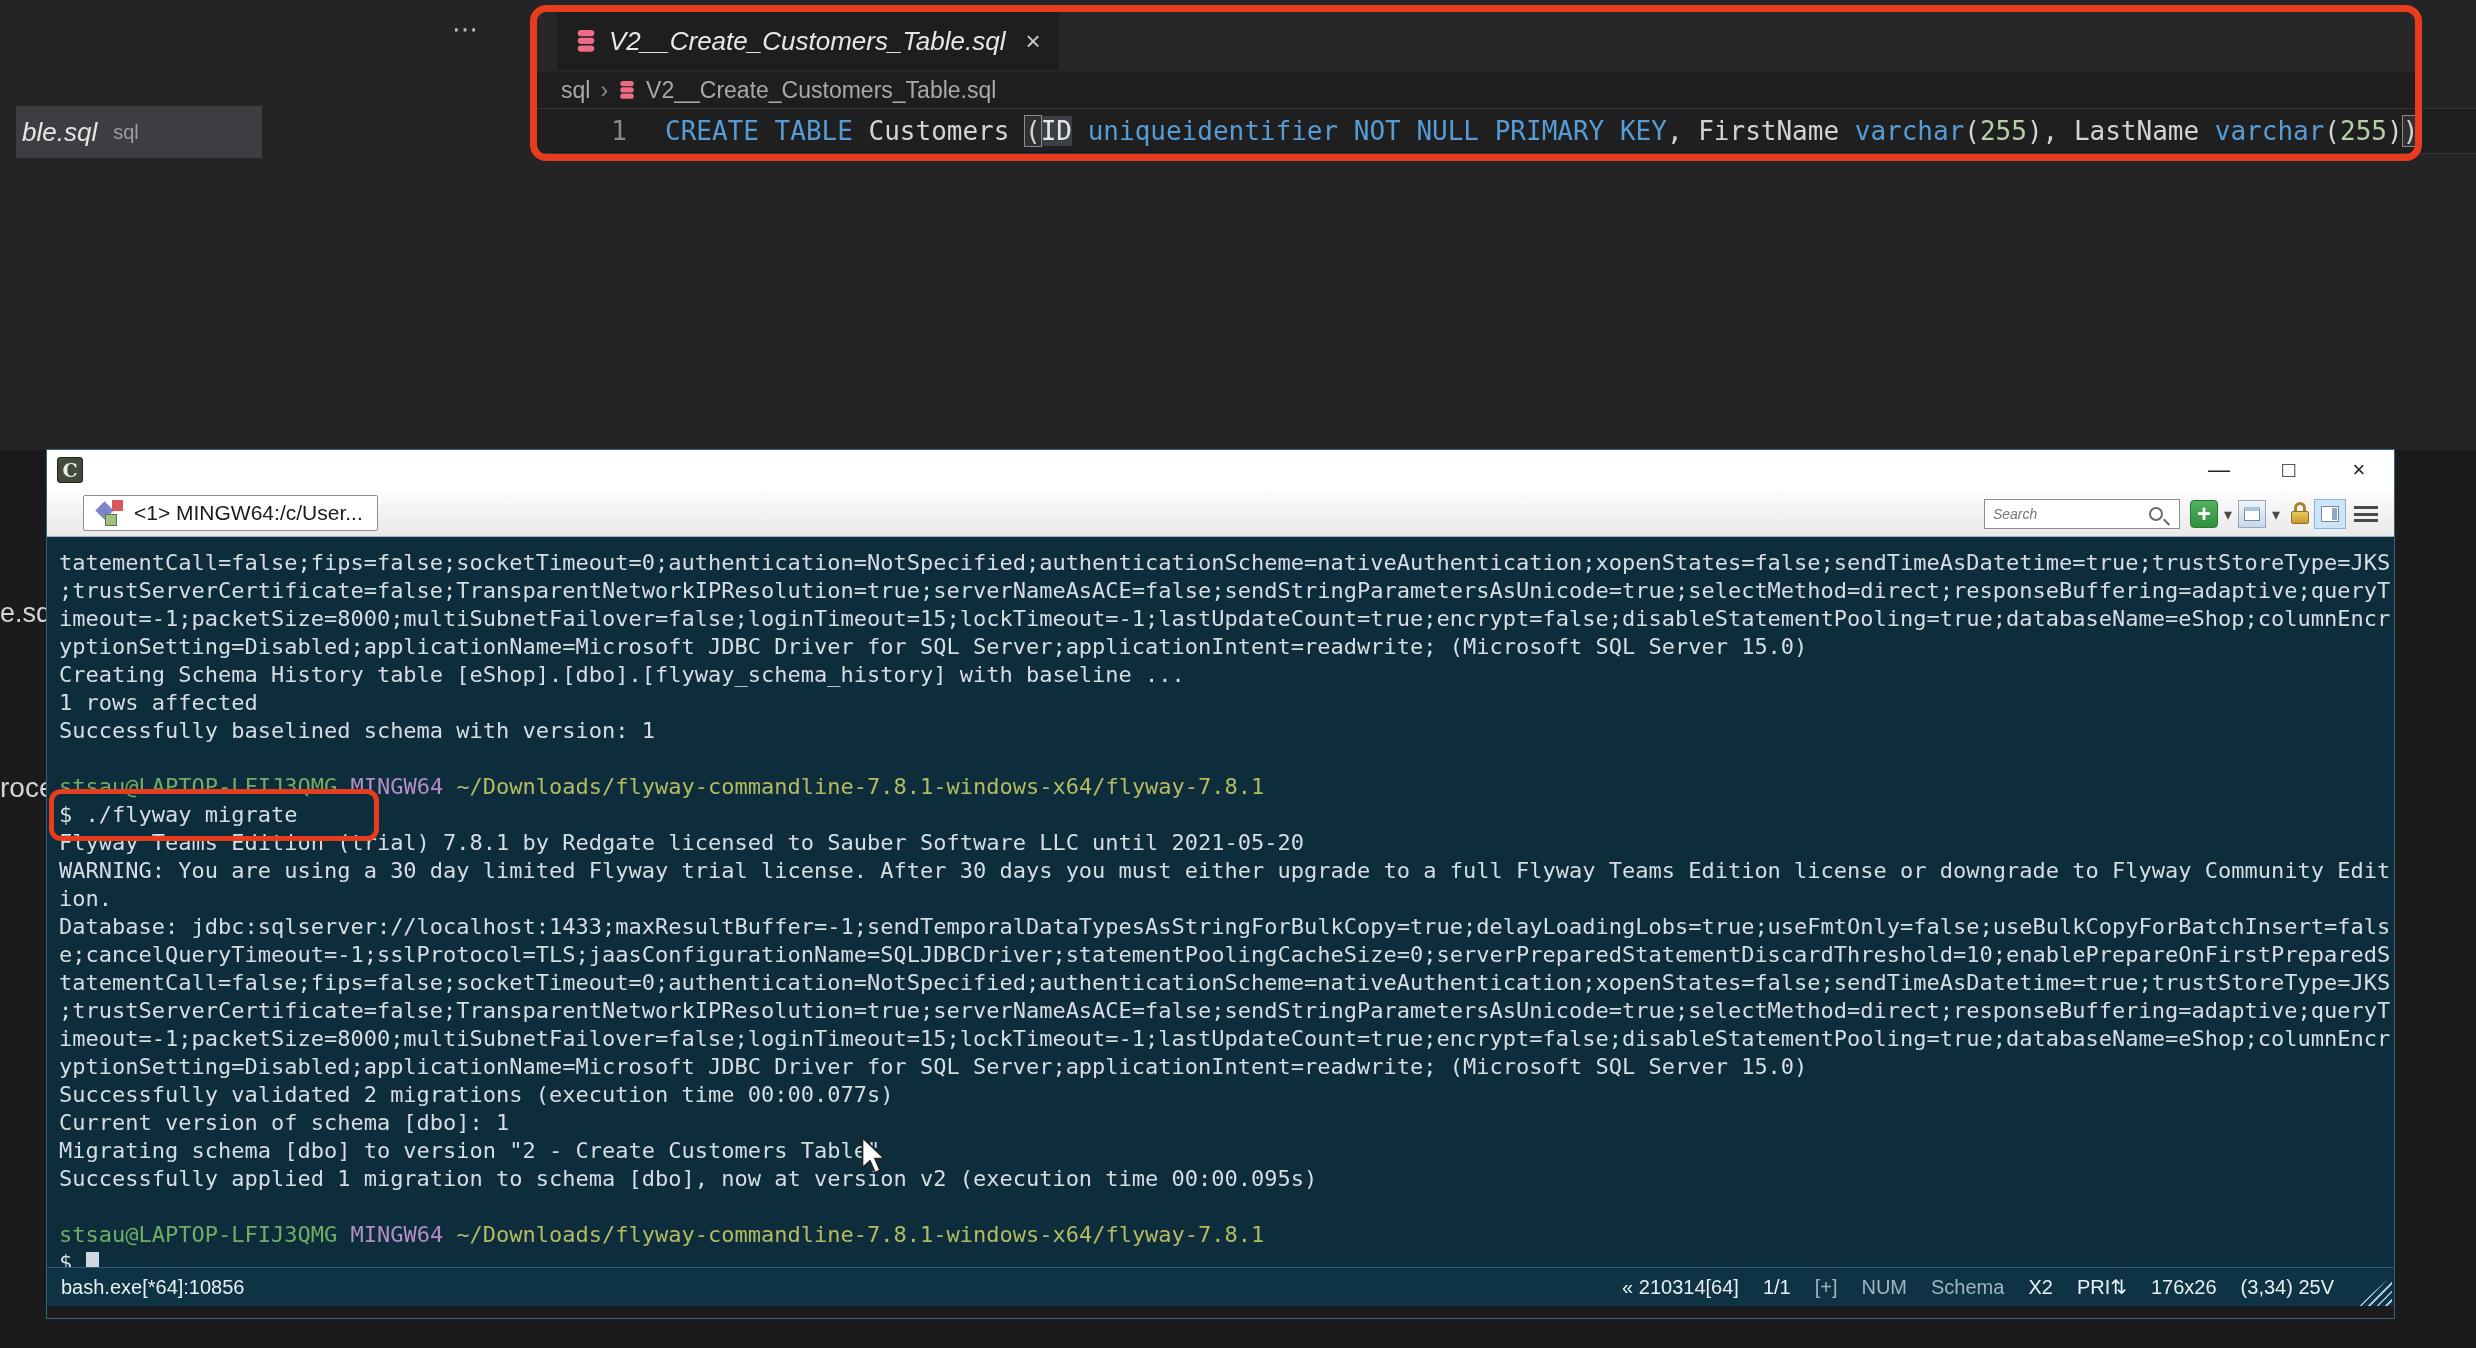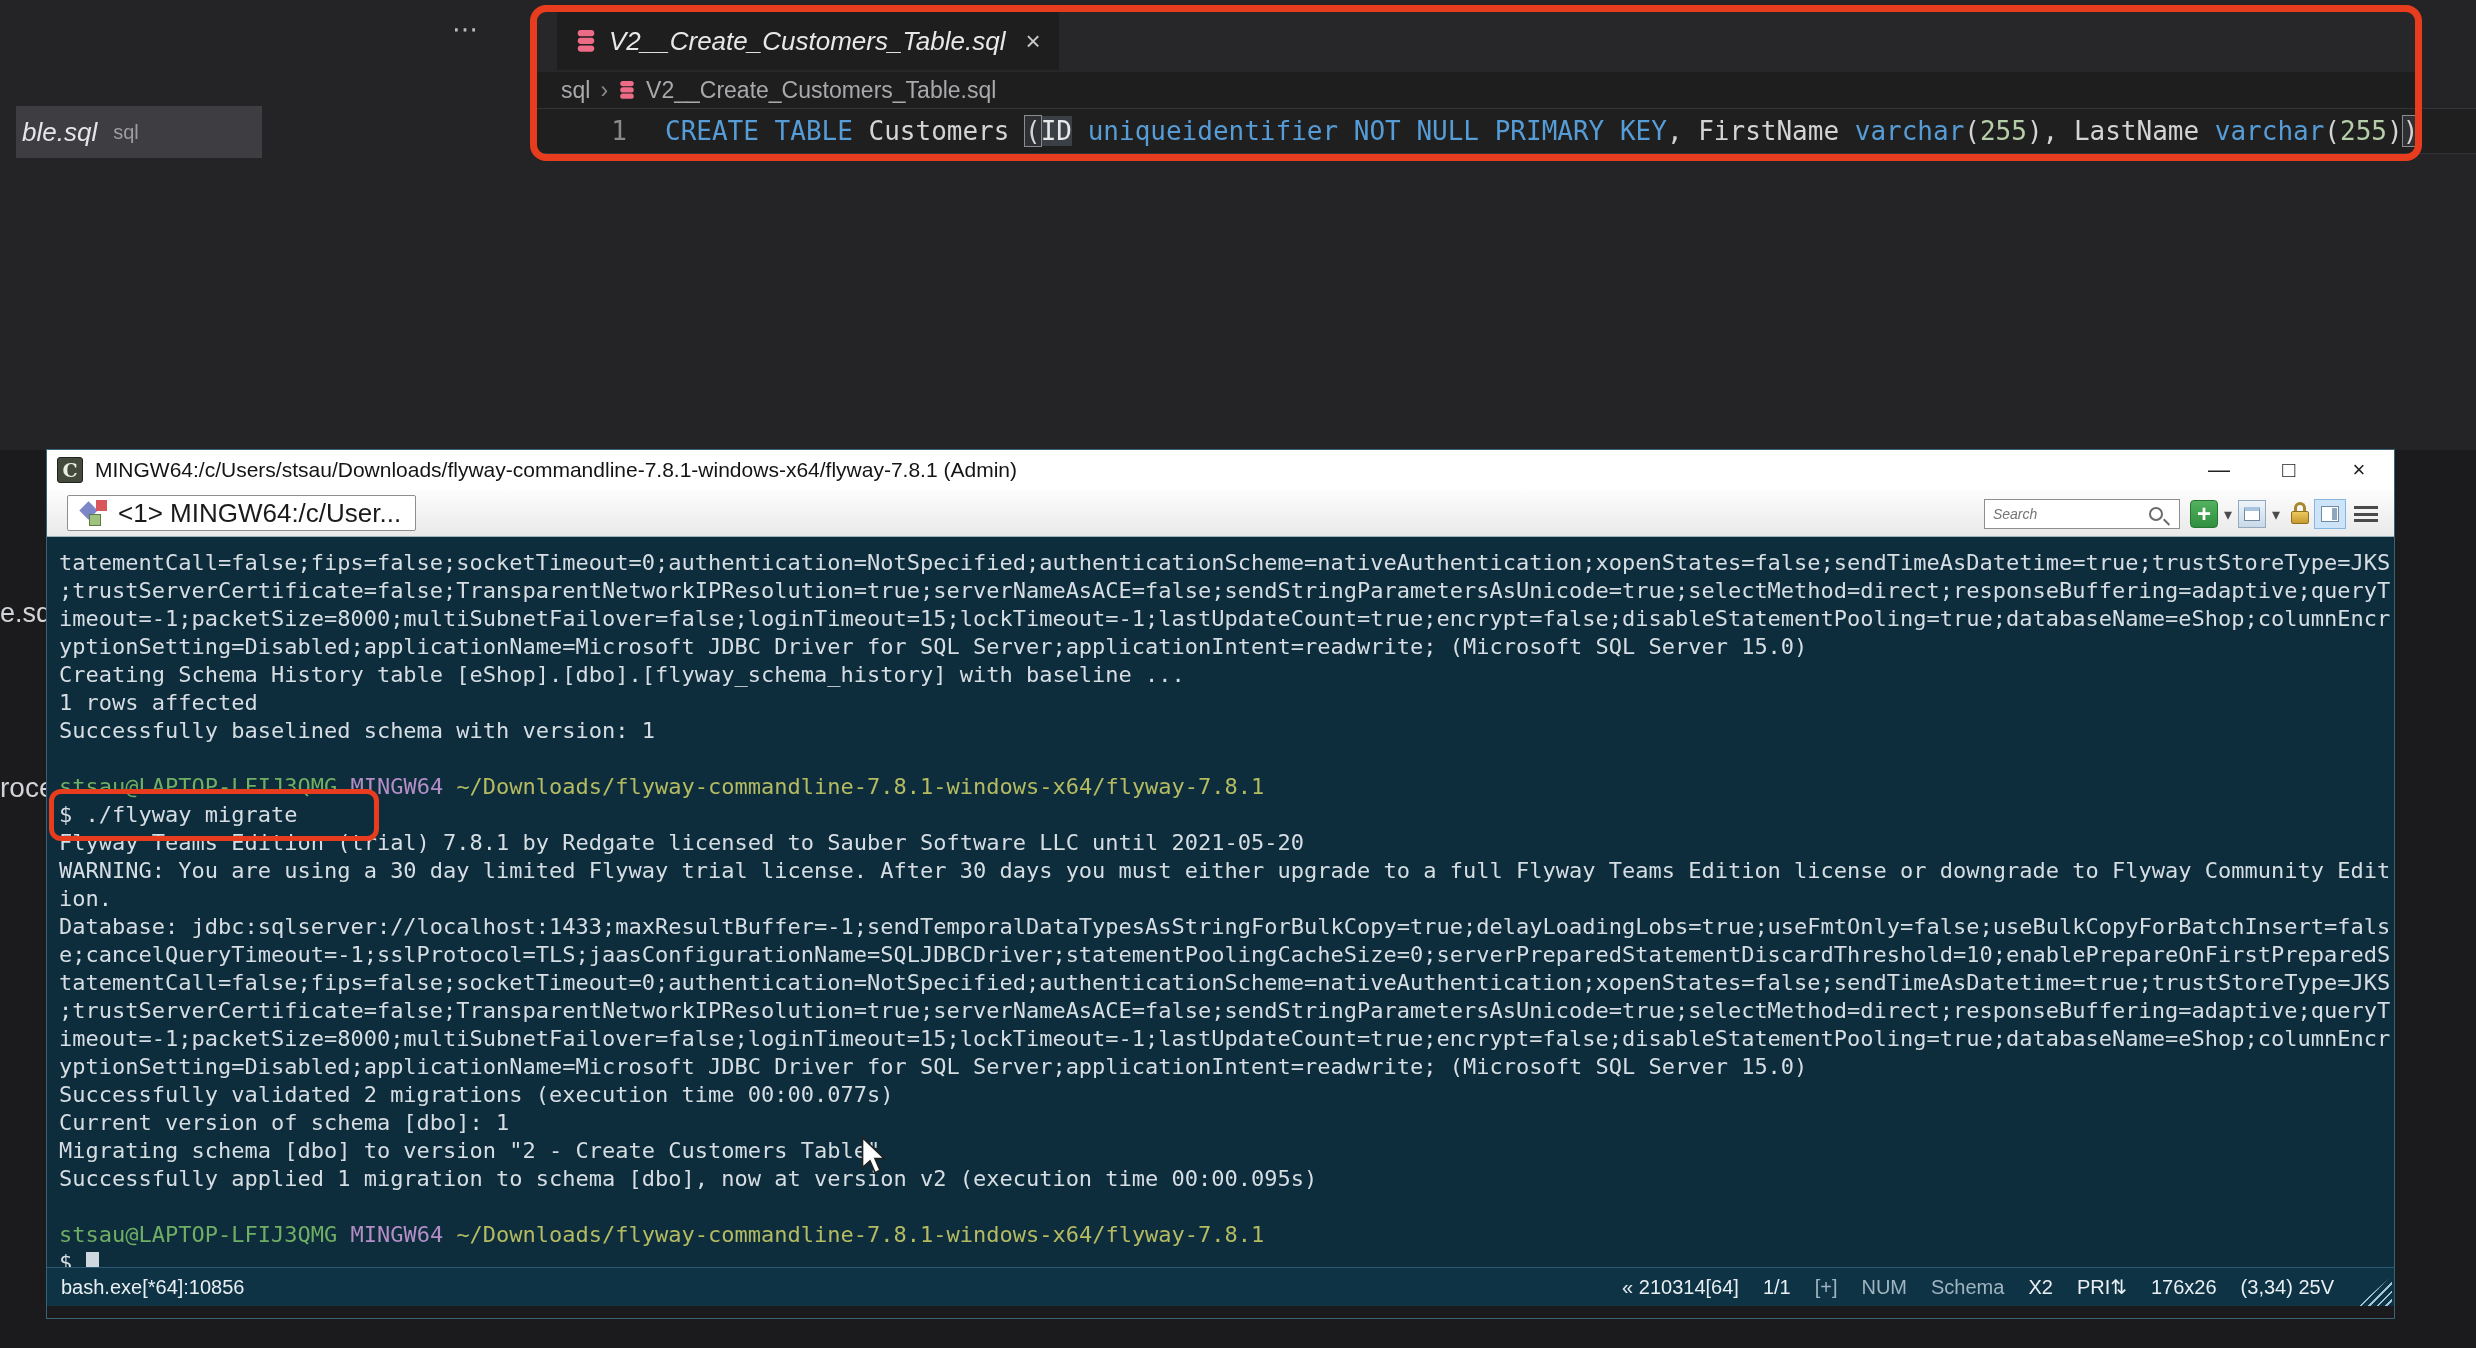--- a/index.html
+++ b/index.html
@@ -48,22 +48,22 @@
   .conemu-ico { width:26px; height:26px; margin:0 12px 0 10px; background:#454b3c; border:1px solid #20241c;
                 color:#e9efe2; font-size:19px; font-weight:bold; display:flex; align-items:center;
                 justify-content:center; border-radius:3px; font-family:"DejaVu Serif", serif; }
   .win-ctrls { margin-left:auto; display:flex; }
   .win-btn { width:70px; height:40px; display:flex; align-items:center; justify-content:center;
              font-size:22px; color:#222; }
 
   .term-tabs { position:absolute; left:0; top:40px; width:100%; height:47px;
                background:linear-gradient(#fdfdfd,#e9e9ea); border-bottom:1px solid #9fb3bd;
                display:flex; align-items:center; }
-  .ctab { margin-left:20px; height:36px; background:#fff; border:1px solid #8e8e8e; border-radius:2px;
-          display:flex; align-items:center; padding:0 14px; font-size:26px; color:#1a1a1a; }
+  .ctab { margin-left:36px; height:36px; background:#fff; border:1px solid #8e8e8e; border-radius:2px;
+          display:flex; align-items:center; padding:0 14px; font-size:21px; color:#1a1a1a; }
   .ctab .gico { width:26px; height:26px; position:relative; margin-right:10px; }
   .gico i { position:absolute; display:block; }
   .gico .g1 { left:0; top:4px; width:13px; height:13px; background:#7d86c9; transform:rotate(45deg); }
   .gico .g2 { right:1px; top:0; width:11px; height:11px; background:#d8575d; }
   .gico .g3 { left:7px; bottom:0; width:12px; height:12px; background:#9fc27e; border:1px solid #5c7a48; }
 
   .term-toolbar { position:absolute; right:8px; top:44px; height:40px; display:flex; align-items:center; }
   .searchbox { width:196px; height:30px; background:#fff; border:1px solid #8e8e8e; display:flex;
                align-items:center; padding:0 8px; }
   .searchbox input { border:none; outline:none; width:156px; font-style:italic; font-size:14px;
@@ -158,21 +158,20 @@
   <div class="code-row">
     <span class="gutter">1</span>
     <span><span class="tok-k">CREATE</span><span class="tok-d"> </span><span class="tok-k">TABLE</span><span class="tok-d"> Customers </span><span class="tok-br">(</span><span class="tok-sel">ID</span><span class="tok-d"> </span><span class="tok-k">uniqueidentifier</span><span class="tok-d"> </span><span class="tok-k">NOT</span><span class="tok-d"> </span><span class="tok-k">NULL</span><span class="tok-d"> </span><span class="tok-k">PRIMARY</span><span class="tok-d"> </span><span class="tok-k">KEY</span><span class="tok-d">, FirstName </span><span class="tok-k">varchar</span><span class="tok-d">(</span><span class="tok-n">255</span><span class="tok-d">), LastName </span><span class="tok-k">varchar</span><span class="tok-d">(</span><span class="tok-n">255</span><span class="tok-d">)</span><span class="tok-br">)</span></span>
   </div>
 
   <div class="anno anno-editor"></div>
 
   <div class="term-win">
     <div class="term-title">
       <div class="conemu-ico">C</div>
-      <span>MINGW64:/c/Users/stsau/Downloads/flyway-commandline-7.8.1-windows-x64/flyway-7.8.1 (Admin)</span>
       <div class="win-ctrls">
         <div class="win-btn">—</div>
         <div class="win-btn">□</div>
         <div class="win-btn">×</div>
       </div>
     </div>
 
     <div class="term-tabs">
       <div class="ctab">
         <span class="gico">

